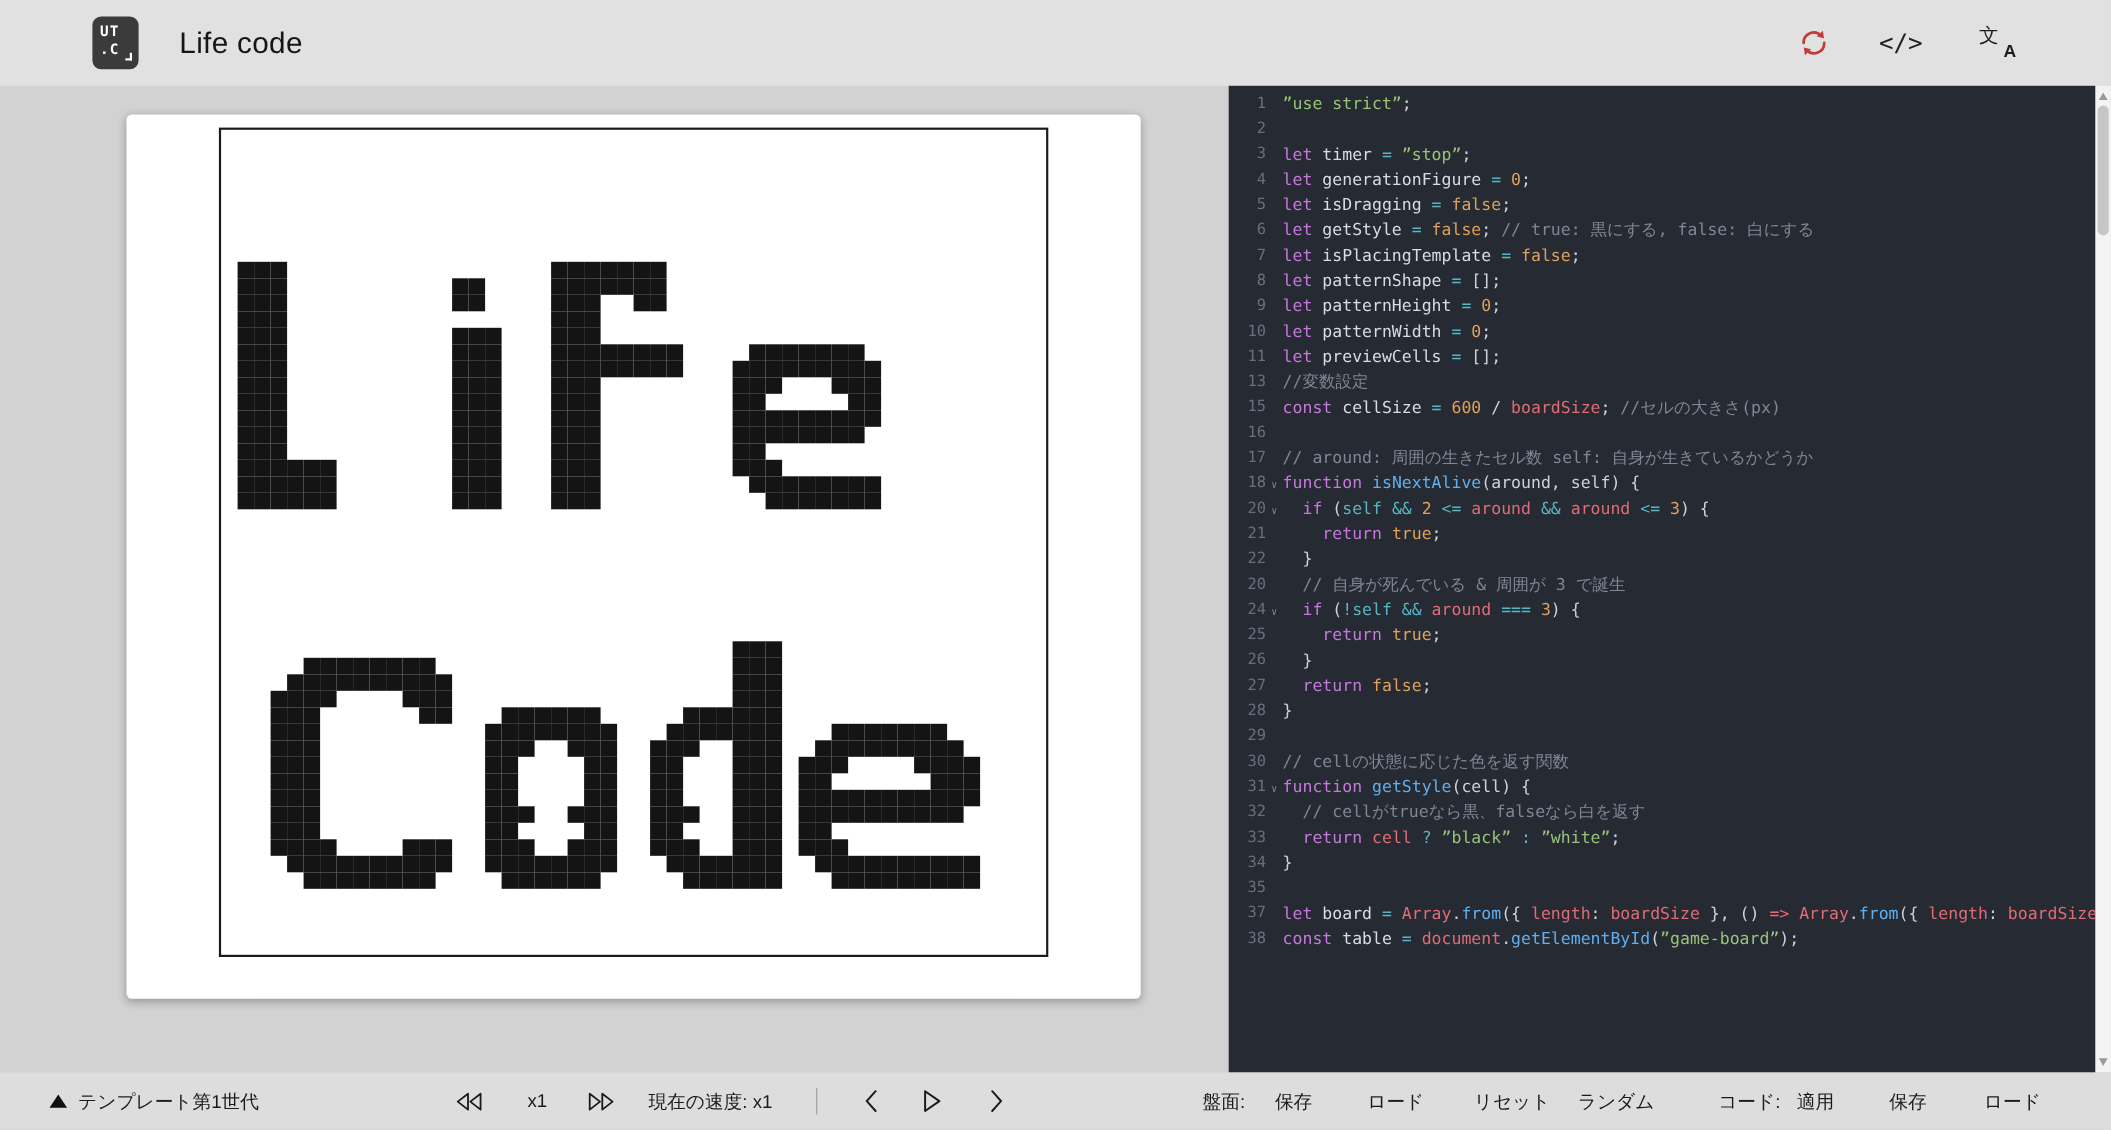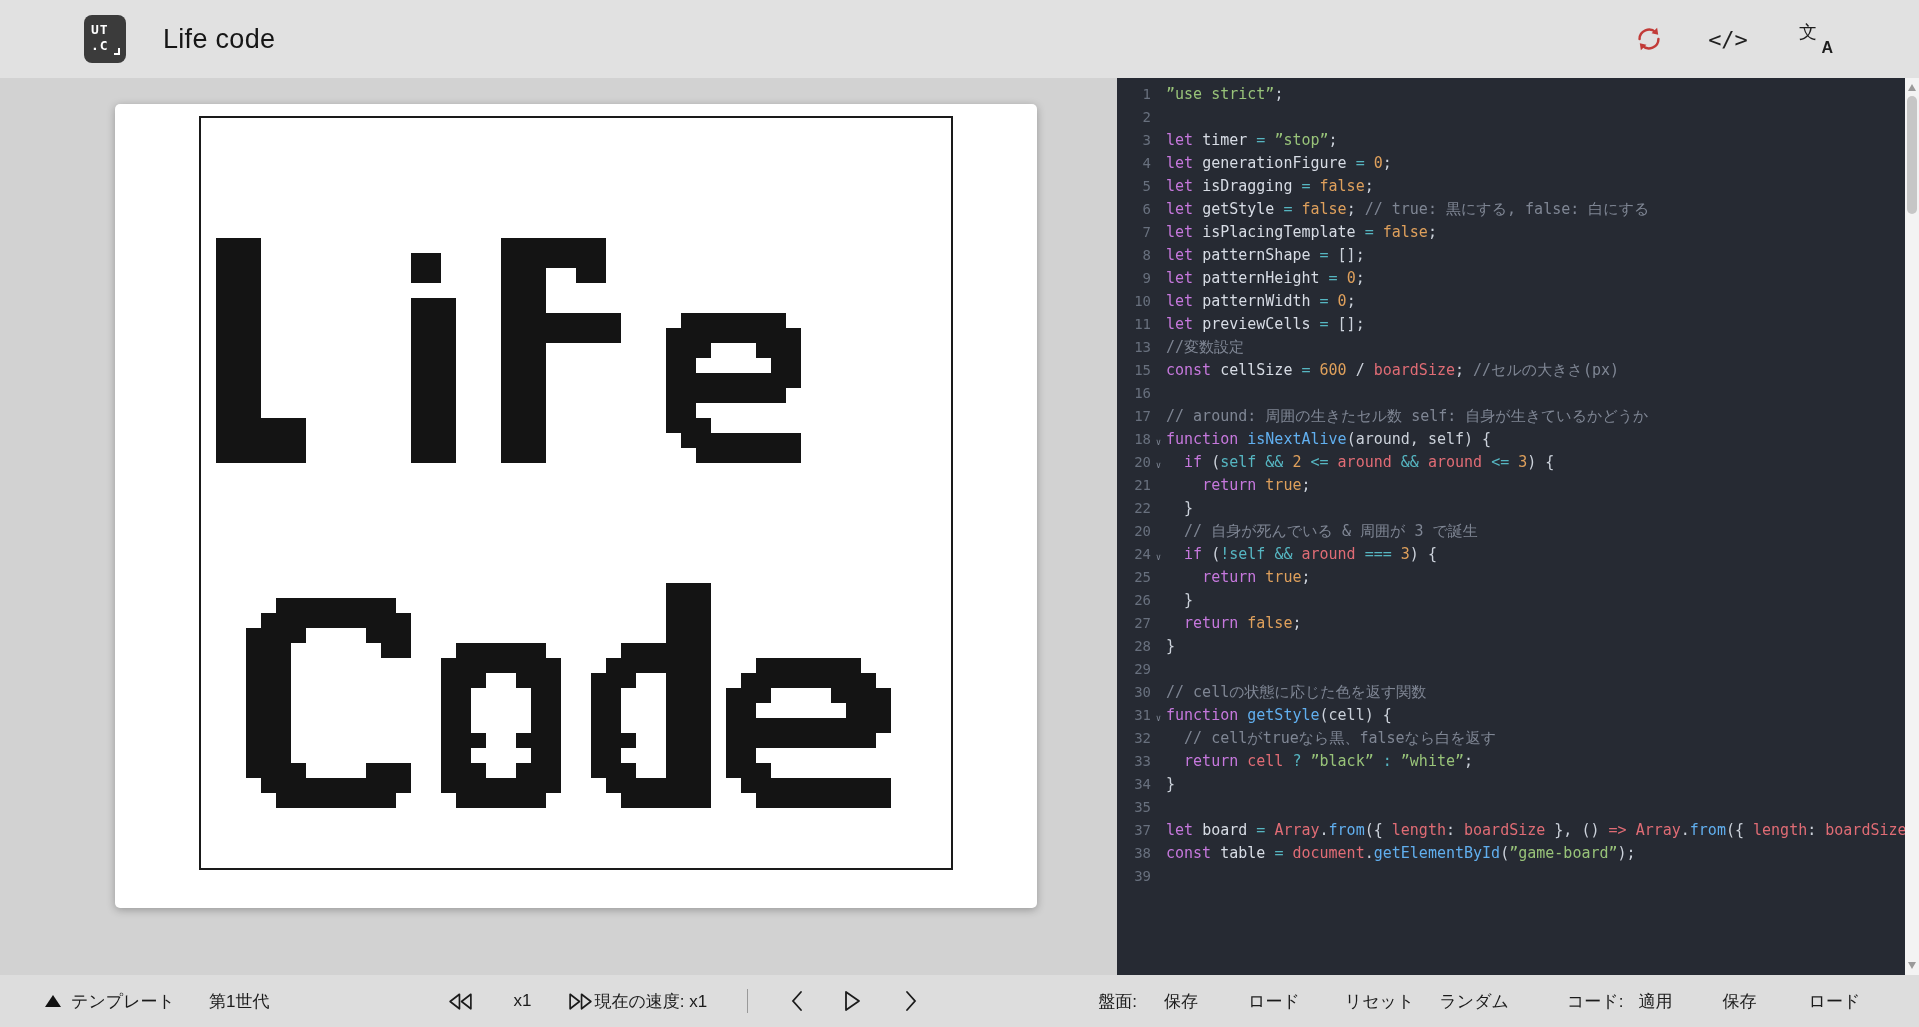--- a/index.html
+++ b/index.html
@@ -61,25 +61,25 @@
     background:#c6c6c6; border-radius:5px; cursor:pointer; }
   
   .bottombar { position:absolute; left:0; top:975px; width:1919px; height:52px;
     background:var(--bottom_bg,#dddddd); display:flex; align-items:center;
     font-size:17px; color:#1b1b1b; }
   .bb-item { display:flex; align-items:center; cursor:pointer; }
   .bb-label { cursor:default; }
   .tri-up { width:0; height:0; border-left:8px solid transparent;
     border-right:8px solid transparent; border-bottom:12px solid #111; margin-right:10px; }
   .bb-template { margin-left:45px; }
-  .bb-generation { margin-left:34px; }
+  .bb-generation { }
   .bb-rewind { margin-left:178px; }
   .bb-x1 { margin-left:39px; }
   .bb-ff { margin-left:36px; }
-  .bb-speed { }
+  .bb-speed { margin-left:29px; }
   .bb-div { margin-left:40px; width:1px; height:24px; background:#999; }
   .bb-prev { margin-left:42px; }
   .bb-play { margin-left:38px; }
   .bb-next { margin-left:42px; }
   .bb-banmen { margin-left:180px; }
   .bb-save1 { margin-left:27px; }
   .bb-load1 { margin-left:50px; }
   .bb-reset { margin-left:45px; }
   .bb-random { margin-left:25px; }
   .bb-codelbl { margin-left:58px; }
@@ -654,21 +654,20 @@
     <div class="cl"><span class="ln">28</span><span class="fold"></span><span class="ct"><span class="tk-pun">}</span></span></div>
     <div class="cl"><span class="ln">29</span><span class="fold"></span><span class="ct"></span></div>
     <div class="cl"><span class="ln">30</span><span class="fold"></span><span class="ct"><span class="tk-com">// cellの状態に応じた色を返す関数</span></span></div>
     <div class="cl"><span class="ln">31</span><span class="fold">∨</span><span class="ct"><span class="tk-kw">function </span><span class="tk-fn">getStyle</span><span class="tk-pun">(cell) {</span></span></div>
     <div class="cl"><span class="ln">32</span><span class="fold"></span><span class="ct"><span class="tk-com">  // cellがtrueなら黒、falseなら白を返す</span></span></div>
     <div class="cl"><span class="ln">33</span><span class="fold"></span><span class="ct"><span class="tk-pun">  </span><span class="tk-kw">return </span><span class="tk-ref">cell </span><span class="tk-op">? </span><span class="tk-str">”black” </span><span class="tk-op">: </span><span class="tk-str">”white”</span><span class="tk-pun">;</span></span></div>
     <div class="cl"><span class="ln">34</span><span class="fold"></span><span class="ct"><span class="tk-pun">}</span></span></div>
     <div class="cl"><span class="ln">35</span><span class="fold"></span><span class="ct"></span></div>
     <div class="cl"><span class="ln">37</span><span class="fold"></span><span class="ct"><span class="tk-kw">let </span><span class="tk-var">board </span><span class="tk-op">= </span><span class="tk-ref">Array</span><span class="tk-pun">.</span><span class="tk-fn">from</span><span class="tk-pun">({ </span><span class="tk-ref">length</span><span class="tk-pun">: </span><span class="tk-ref">boardSize</span><span class="tk-pun"> }, () </span><span class="tk-ref">=&gt; </span><span class="tk-ref">Array</span><span class="tk-pun">.</span><span class="tk-fn">from</span><span class="tk-pun">({ </span><span class="tk-ref">length</span><span class="tk-pun">: </span><span class="tk-ref">boardSize</span></span></div>
     <div class="cl"><span class="ln">38</span><span class="fold"></span><span class="ct"><span class="tk-kw">const </span><span class="tk-var">table </span><span class="tk-op">= </span><span class="tk-ref">document</span><span class="tk-pun">.</span><span class="tk-fn">getElementById</span><span class="tk-pun">(</span><span class="tk-str">”game-board”</span><span class="tk-pun">);</span></span></div>
-    <div class="cl"><span class="ln">39</span><span class="fold"></span><span class="ct"></span></div>
   </section>
 
 <div class="scrollbar">
   <span class="sb-arrow up"></span>
   <div class="sb-thumb"></div>
   <span class="sb-arrow down"></span>
 </div>
 
 <footer class="bottombar">
   <span class="bb-item bb-template">

